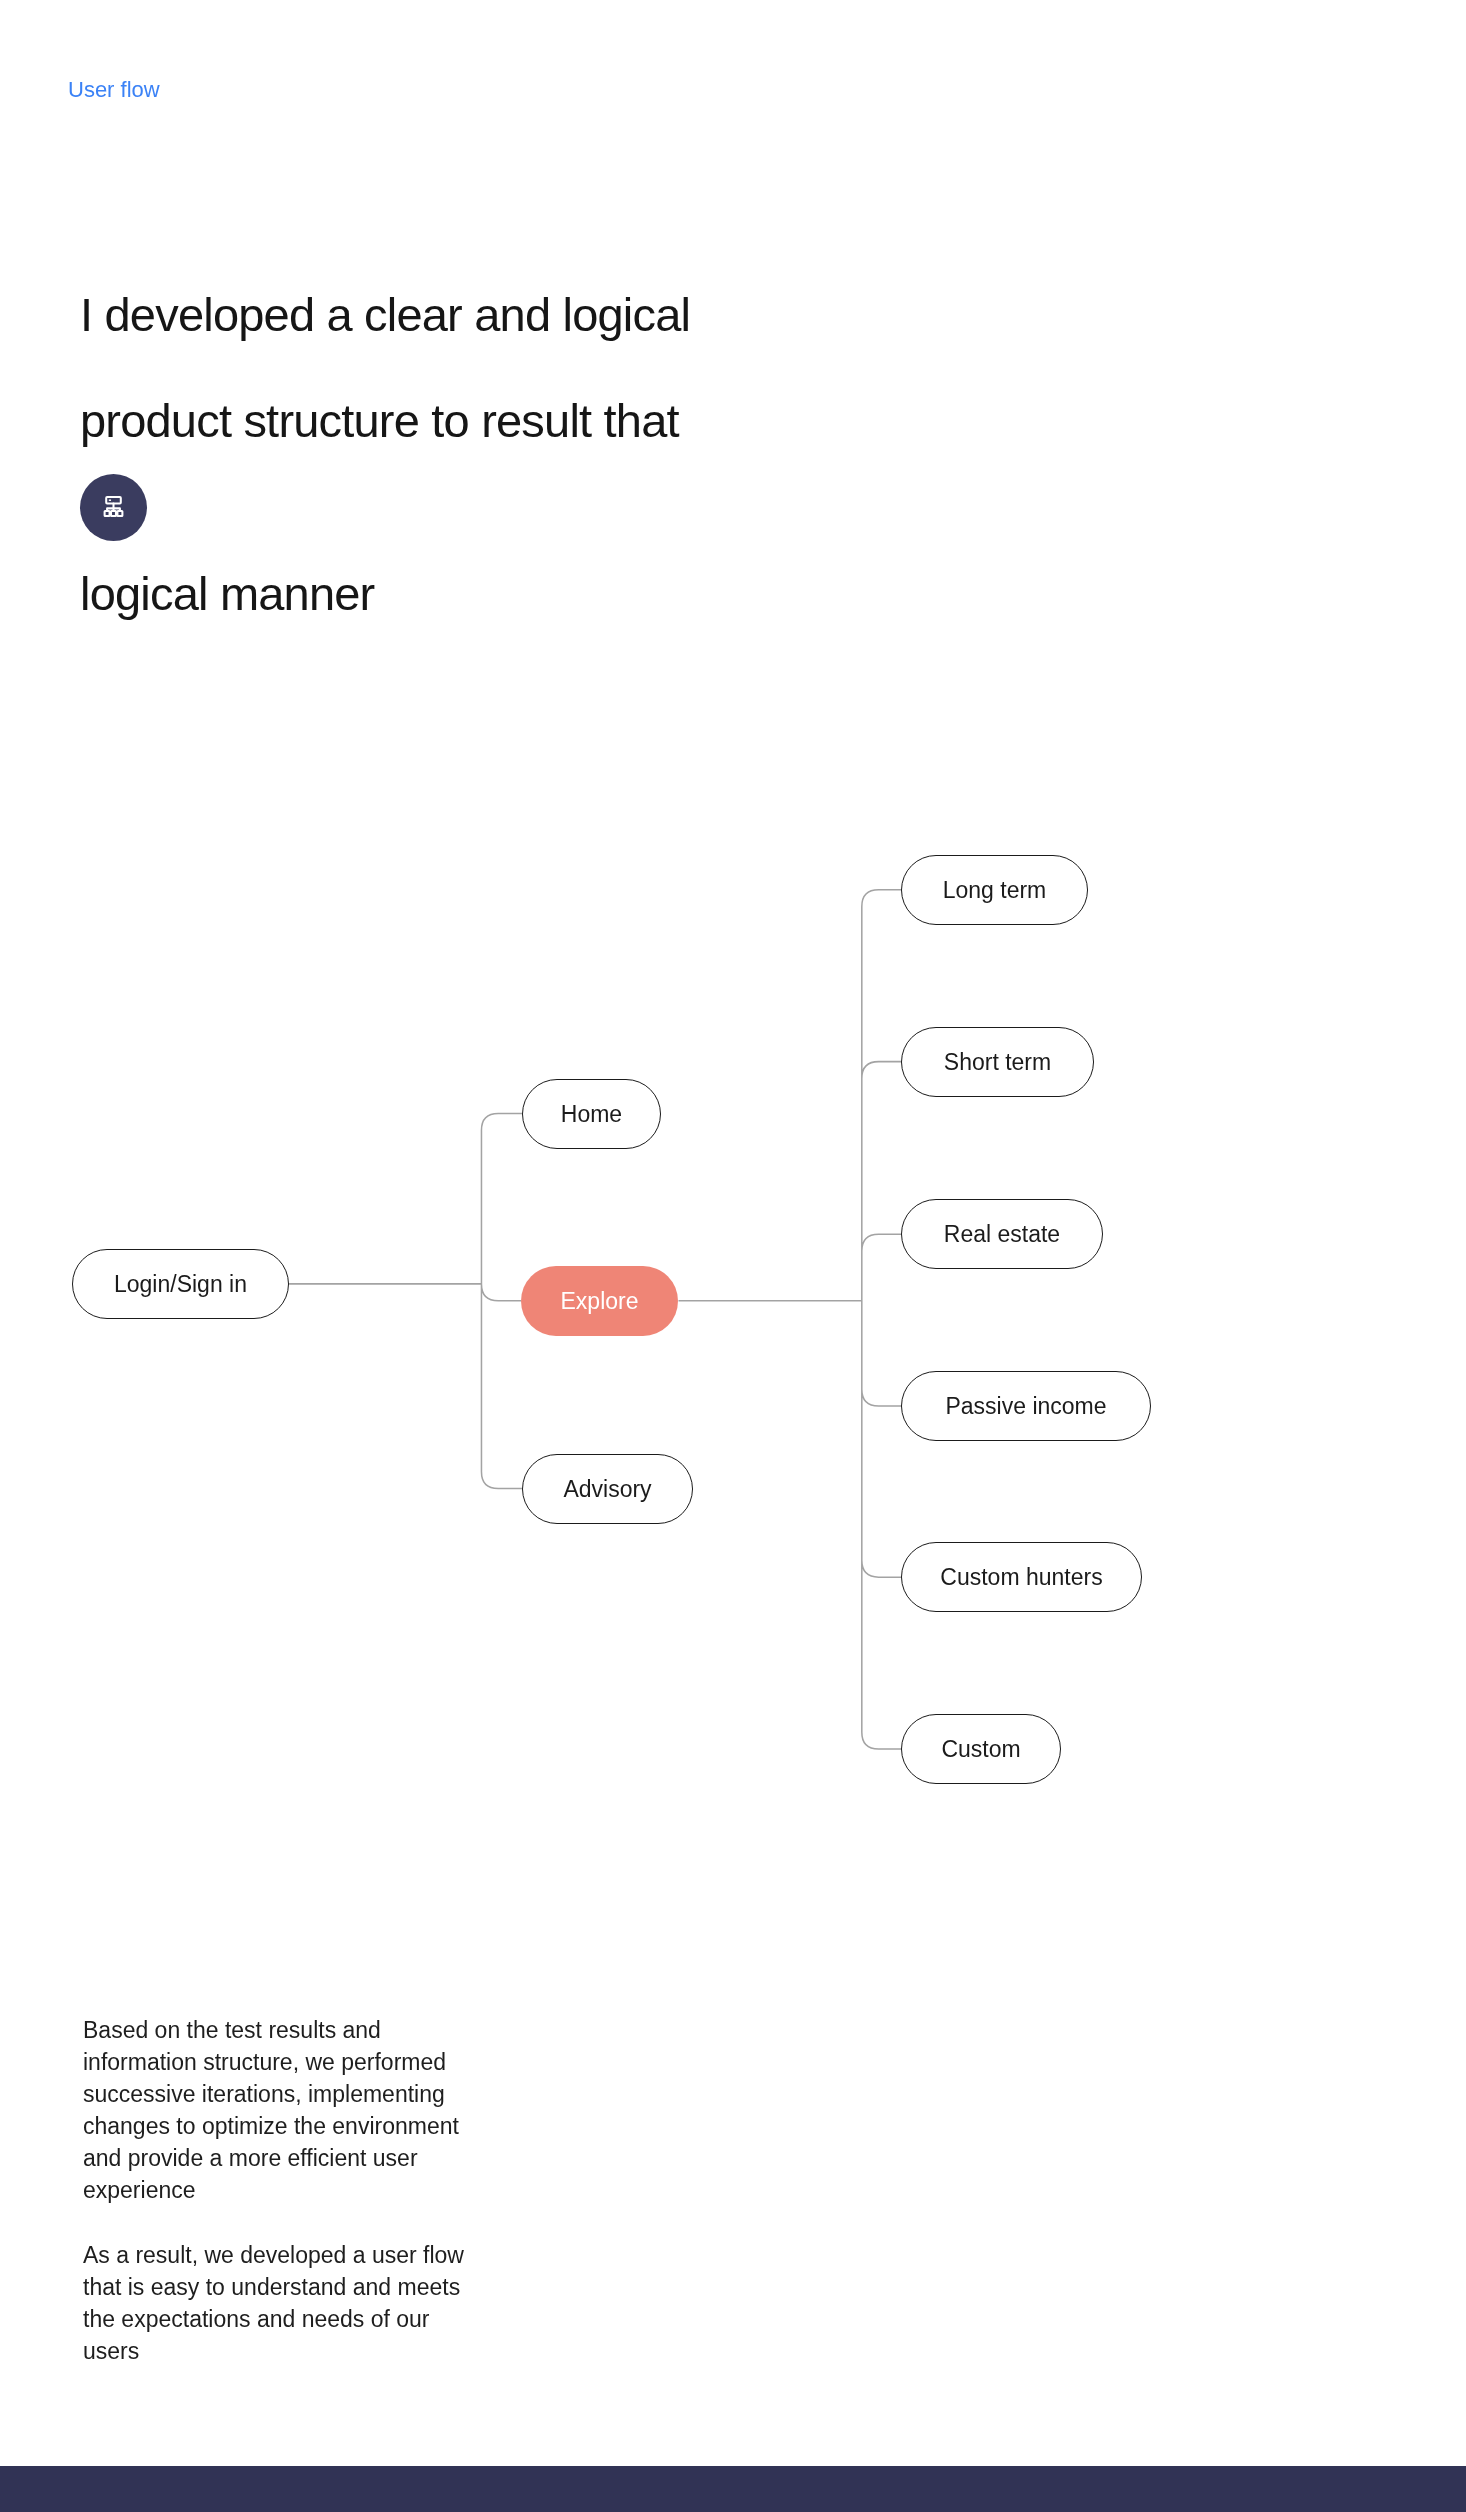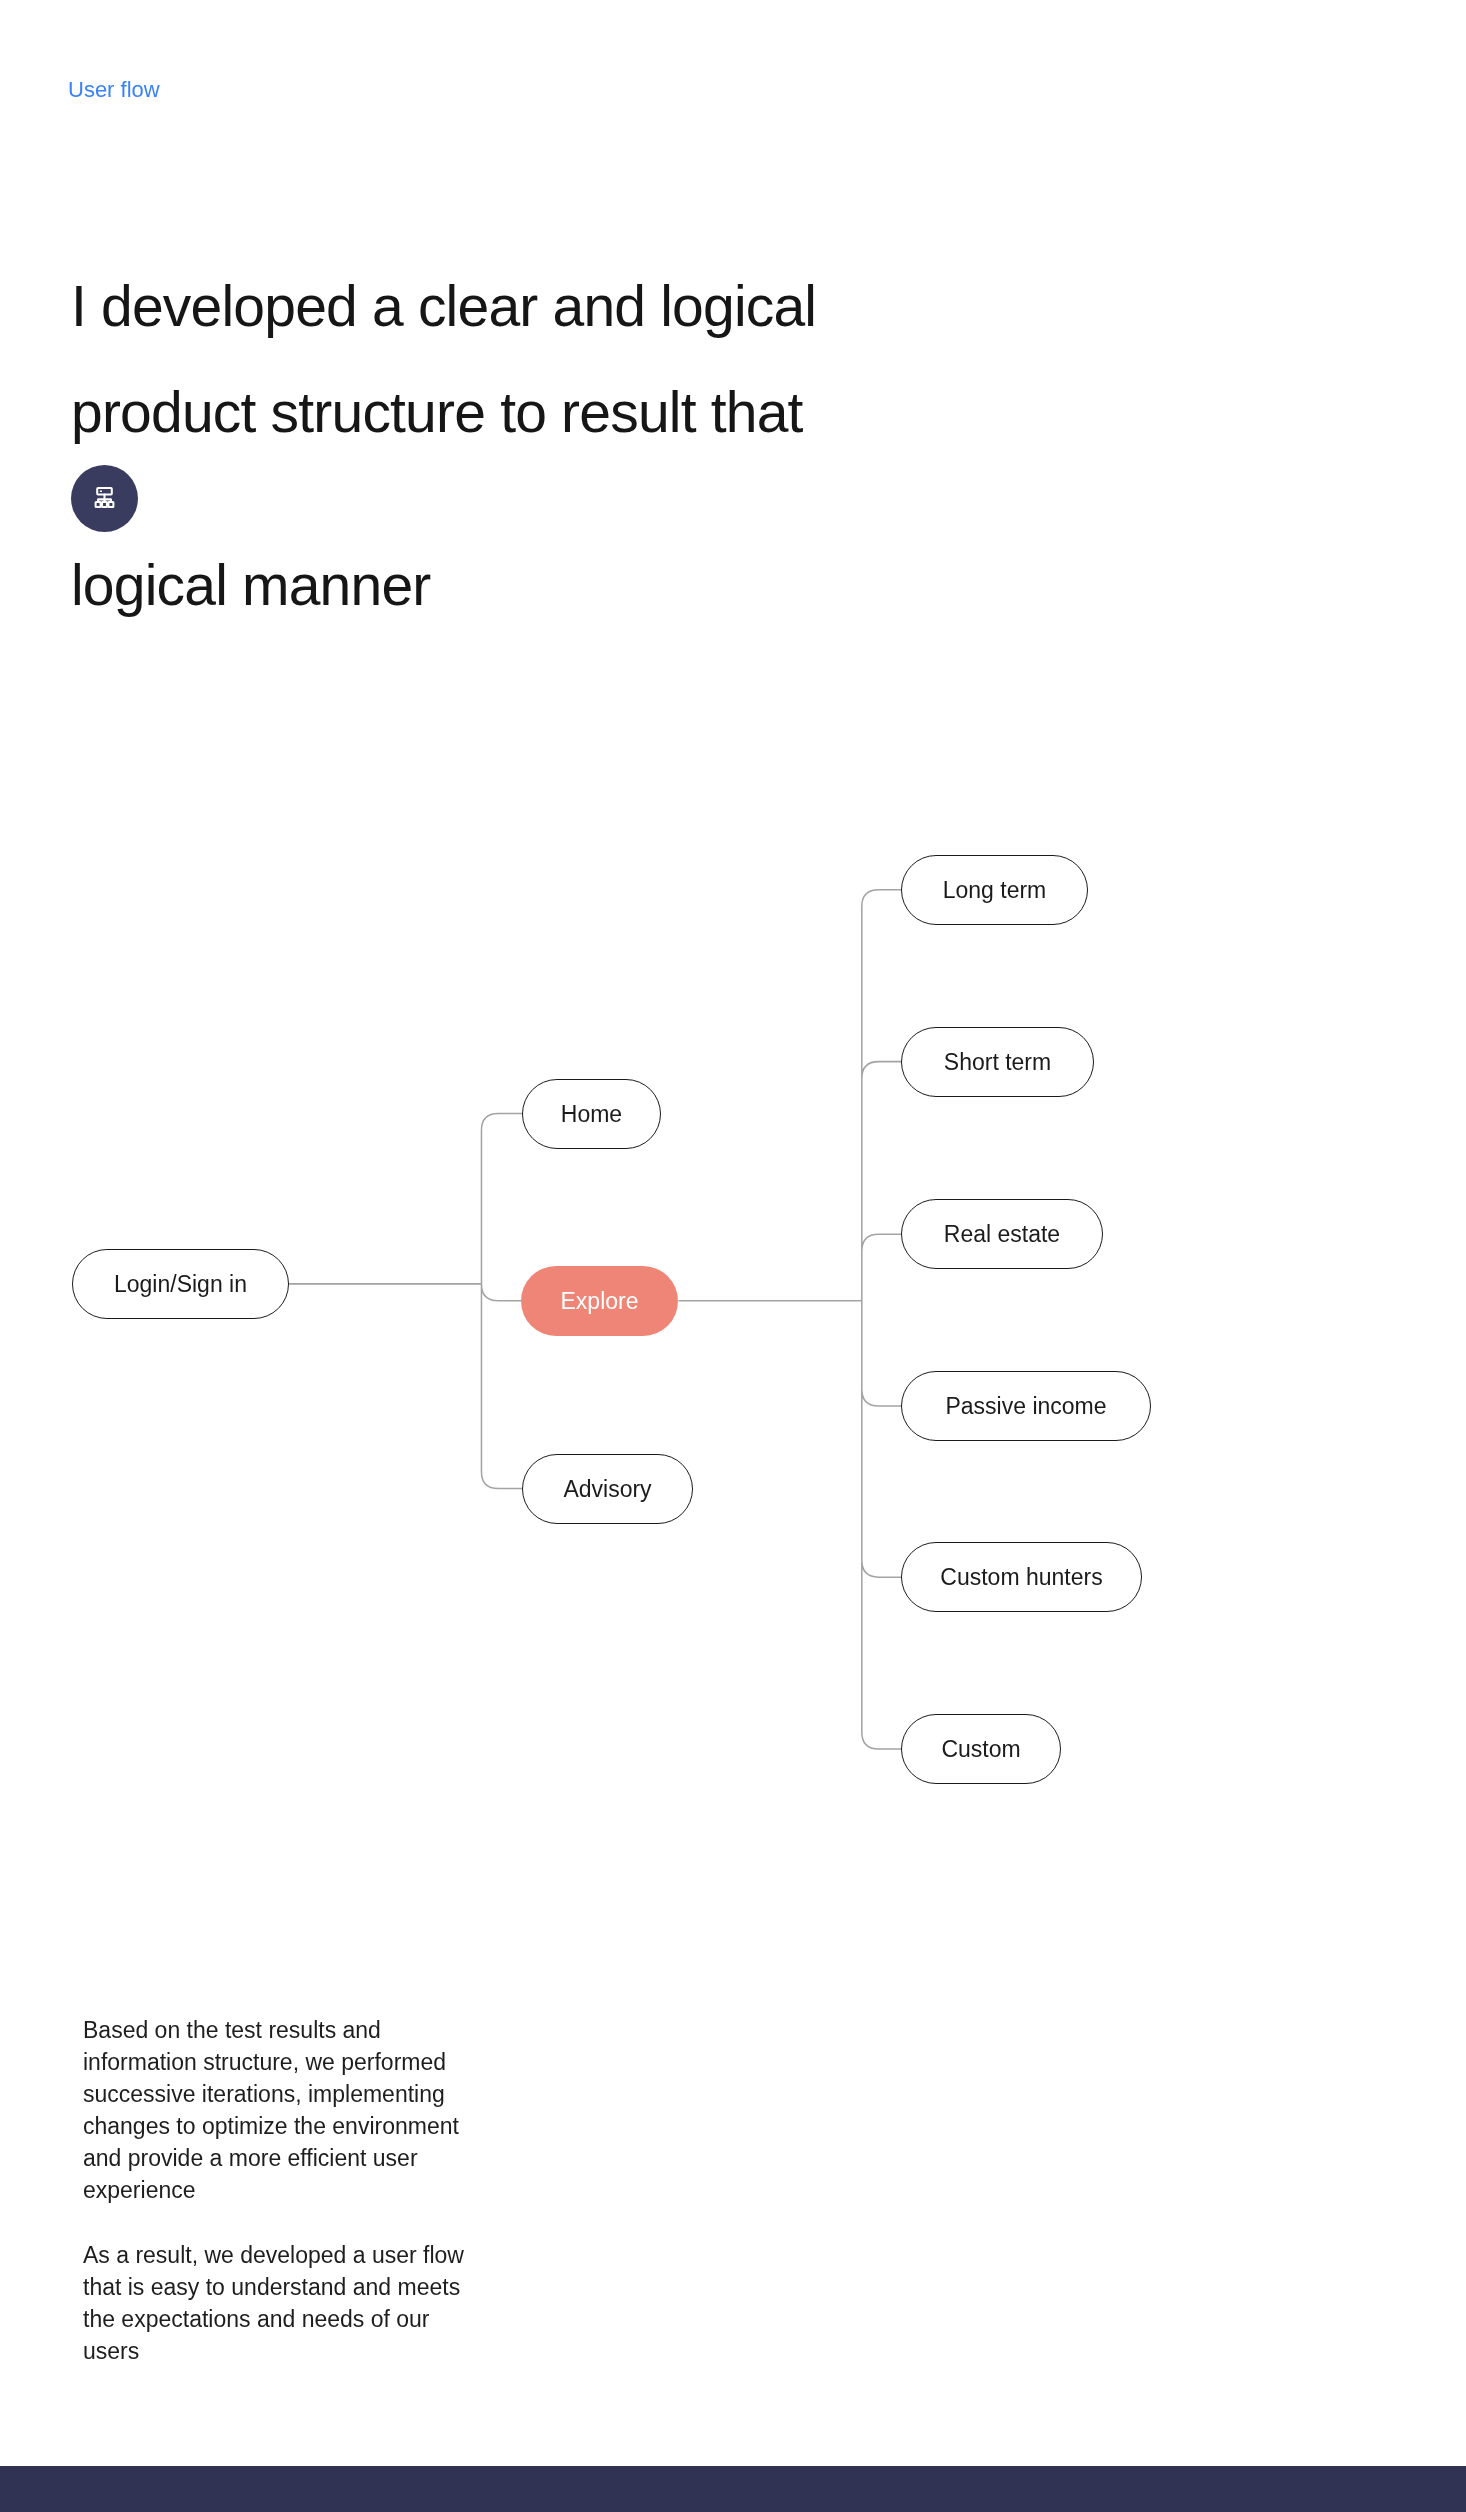--- a/index.html
+++ b/index.html
@@ -4,22 +4,22 @@
 <style>
   html,body{margin:0;padding:0;background:#ffffff;}
   .page{
     position:relative;width:1467px;height:2512px;background:#ffffff;
     font-family:"Liberation Sans", sans-serif;color:#1c1c1c;overflow:hidden;
   }
   .eyebrow{
     position:absolute;left:68px;top:69px;font-size:22px;line-height:26px;color:#3b82f6;margin-top:8px;
   }
   .heading{
-    position:absolute;left:67px;top:249px;width:1344px;margin:4px;
-    font-size:57px;line-height:106px;font-weight:400;color:#161616;letter-spacing:-0.8px;
+    position:absolute;left:67px;top:249px;width:1344px;margin:13px;
+    font-size:47px;line-height:106px;font-weight:400;color:#161616;letter-spacing:-0.8px;
   }
   .heading .h-line{display:block;}
   .heading .h-line-with-icon{display:flex;align-items:center;gap:21.4px;}
   .title-icon{
     flex:0 0 auto;width:67px;height:67px;border-radius:50%;background:#3a3c5f;
     display:flex;align-items:center;justify-content:center;
   }
   .title-icon svg{width:35px;height:35px;display:block;}
   
   .connectors{position:absolute;left:0;top:0;width:1467px;height:2512px;}

